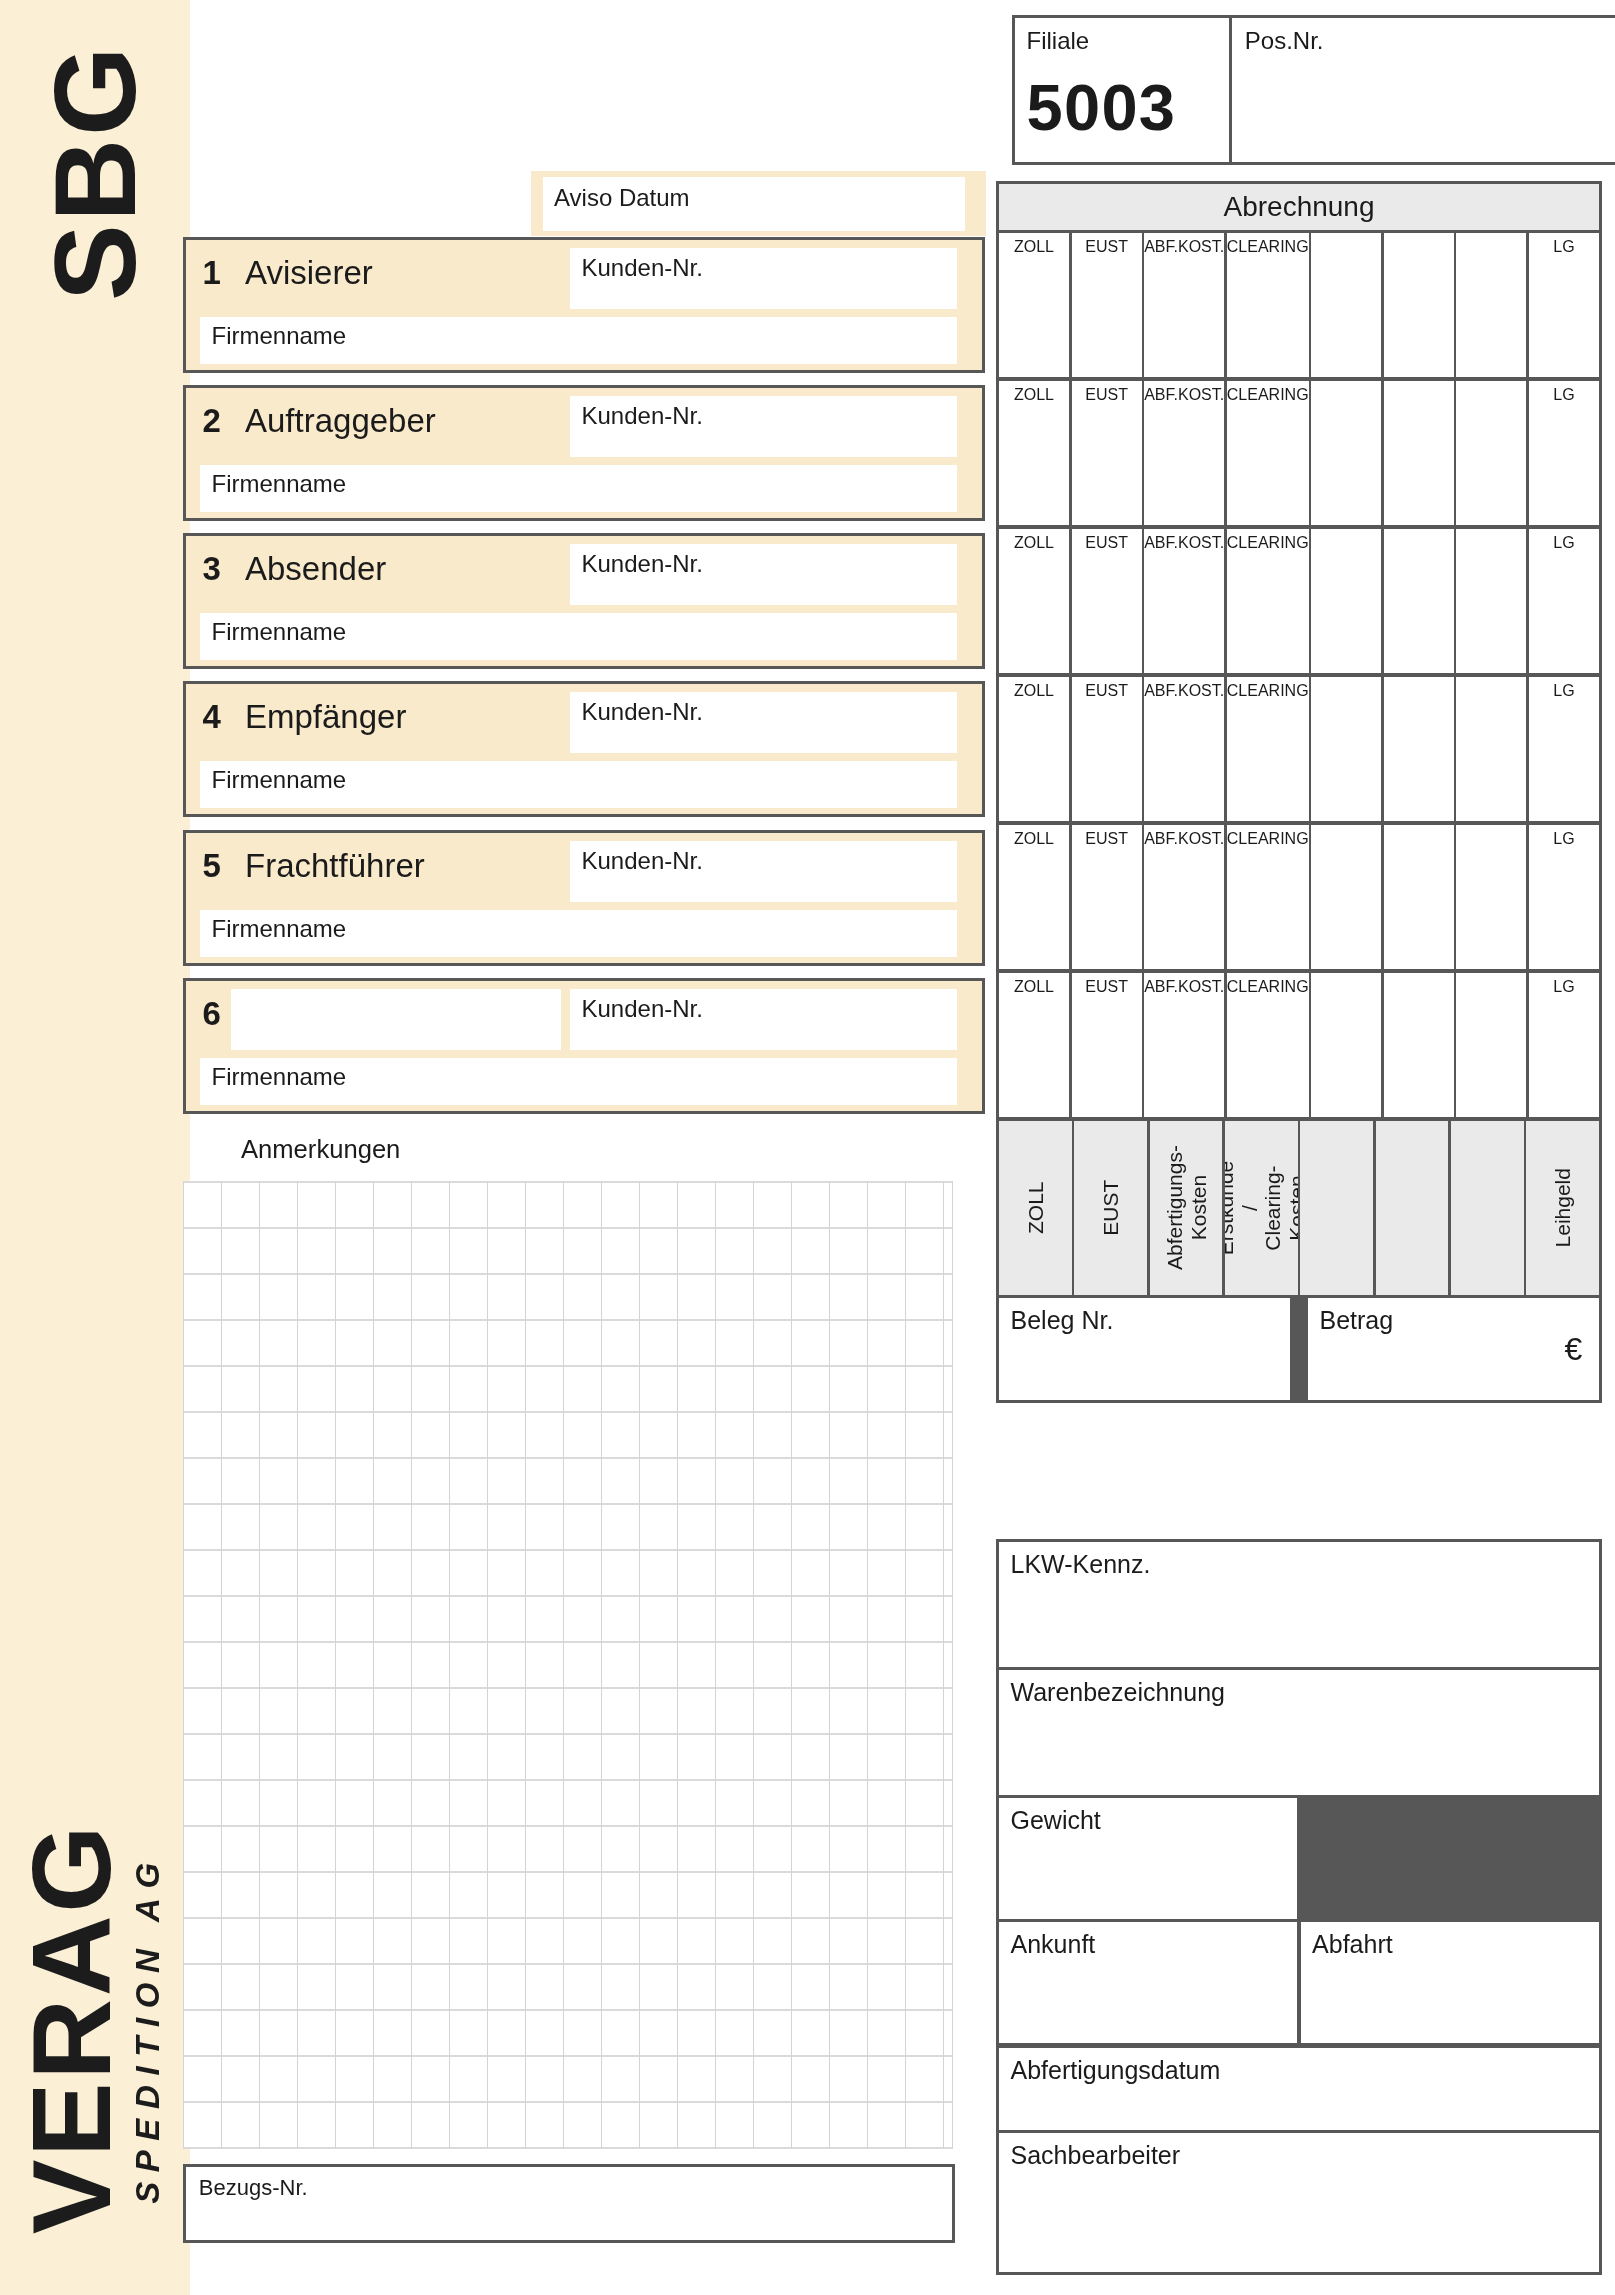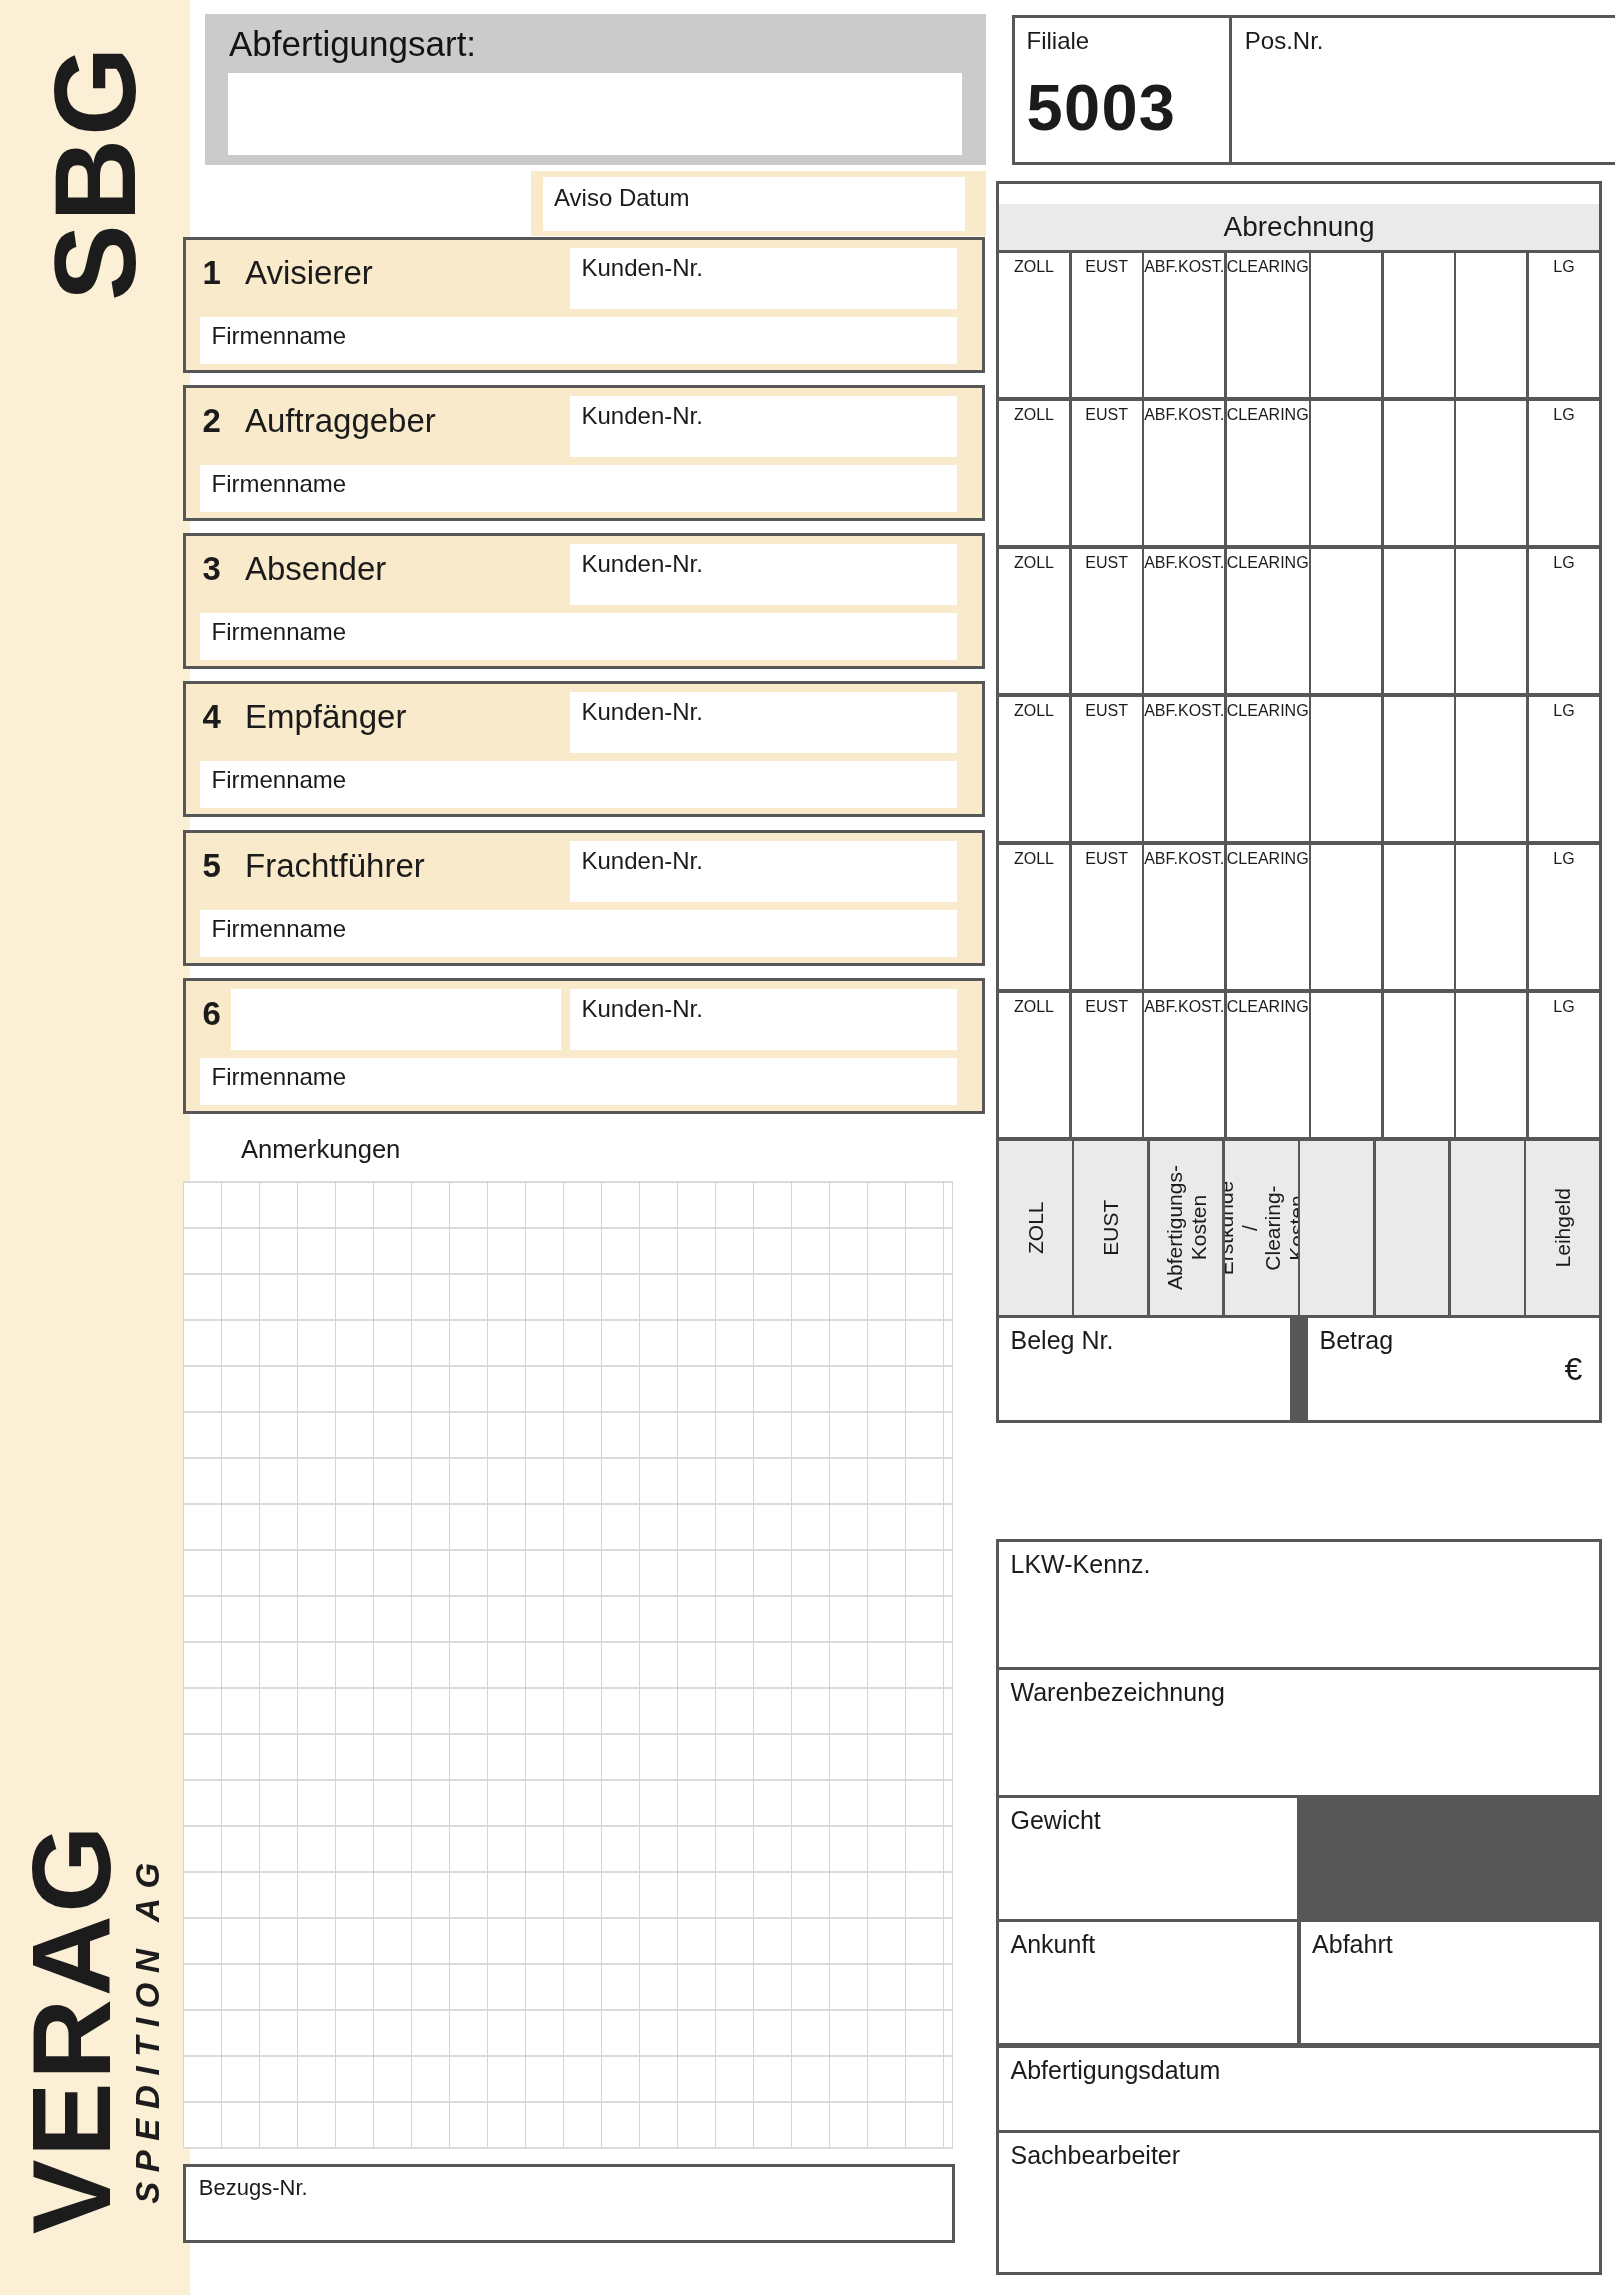--- a/index.html
+++ b/index.html
@@ -41,21 +41,21 @@
   .party .plabel{position:absolute;left:59px;top:14px;font-size:33px;}
   .party .kunden{position:absolute;left:384px;top:7.7px;width:387px;height:61px;background:#fff;
                  padding:6.4px 11.5px;font-size:24px;box-sizing:border-box;}
   .party .firmen{position:absolute;left:14px;top:77px;width:757px;height:47px;background:#fff;
                  padding:5.1px 11.5px;font-size:24px;box-sizing:border-box;}
   .party .blankbox{position:absolute;left:45px;top:7.7px;width:330px;height:61px;background:#fff;}
 
   
   #abr{left:996px;top:181px;width:606px;border:3.2px solid #575757;background:#fff;}
   #abr-head{height:46px;background:#EAEAEA;border-bottom:3.2px solid #575757;
-            display:flex;align-items:center;justify-content:center;font-size:28px;margin-top:20px;}
+            display:flex;align-items:center;justify-content:center;font-size:28px;}
   .abr-sec{height:144px;border-bottom:4.5px solid #575757;display:grid;
            grid-template-columns:repeat(8,1fr);column-gap:2.6px;background:#575757;}
   .abr-sec .cell{background:#fff;text-align:center;padding-top:5.1px;font-size:16px;}
   #abr-vrow{height:174px;border-bottom:3.2px solid #575757;display:grid;
             grid-template-columns:repeat(8,1fr);column-gap:2.6px;background:#575757;}
   #abr-vrow .vcell{background:#EAEAEA;display:flex;align-items:center;justify-content:center;overflow:hidden;}
   #abr-vrow .rot{transform:rotate(-90deg);width:163px;text-align:center;font-size:21px;line-height:1.12;}
   #abr-beleg{height:102px;display:grid;grid-template-columns:1fr 1fr;column-gap:18px;background:#575757;}
   #abr-beleg .bcell{background:#fff;padding:7.7px 11.5px;font-size:25px;position:relative;}
   #abr-beleg .euro{position:absolute;right:16.6px;top:50%;transform:translateY(-50%);font-size:32px;}
@@ -95,24 +95,20 @@
     <div class="rot">SBG</div>
   </div>
 
   <div id="verag-box" class="abs vwrap">
     <div class="rot">
       <div class="main">VERAG</div>
       <div class="sub">SPEDITION AG</div>
     </div>
   </div>
 
-  <div id="headband" class="abs">
-    <div class="title">Abfertigungsart:</div>
-    <div class="input"></div>
-  </div>
 
   <div id="filiale-box" class="abs">
     <div id="filiale-cell">
       <div class="lab">Filiale</div>
       <div class="val">5003</div>
     </div>
     <div id="posnr-cell">
       <span>Pos.Nr.</span>
     </div>
   </div>

